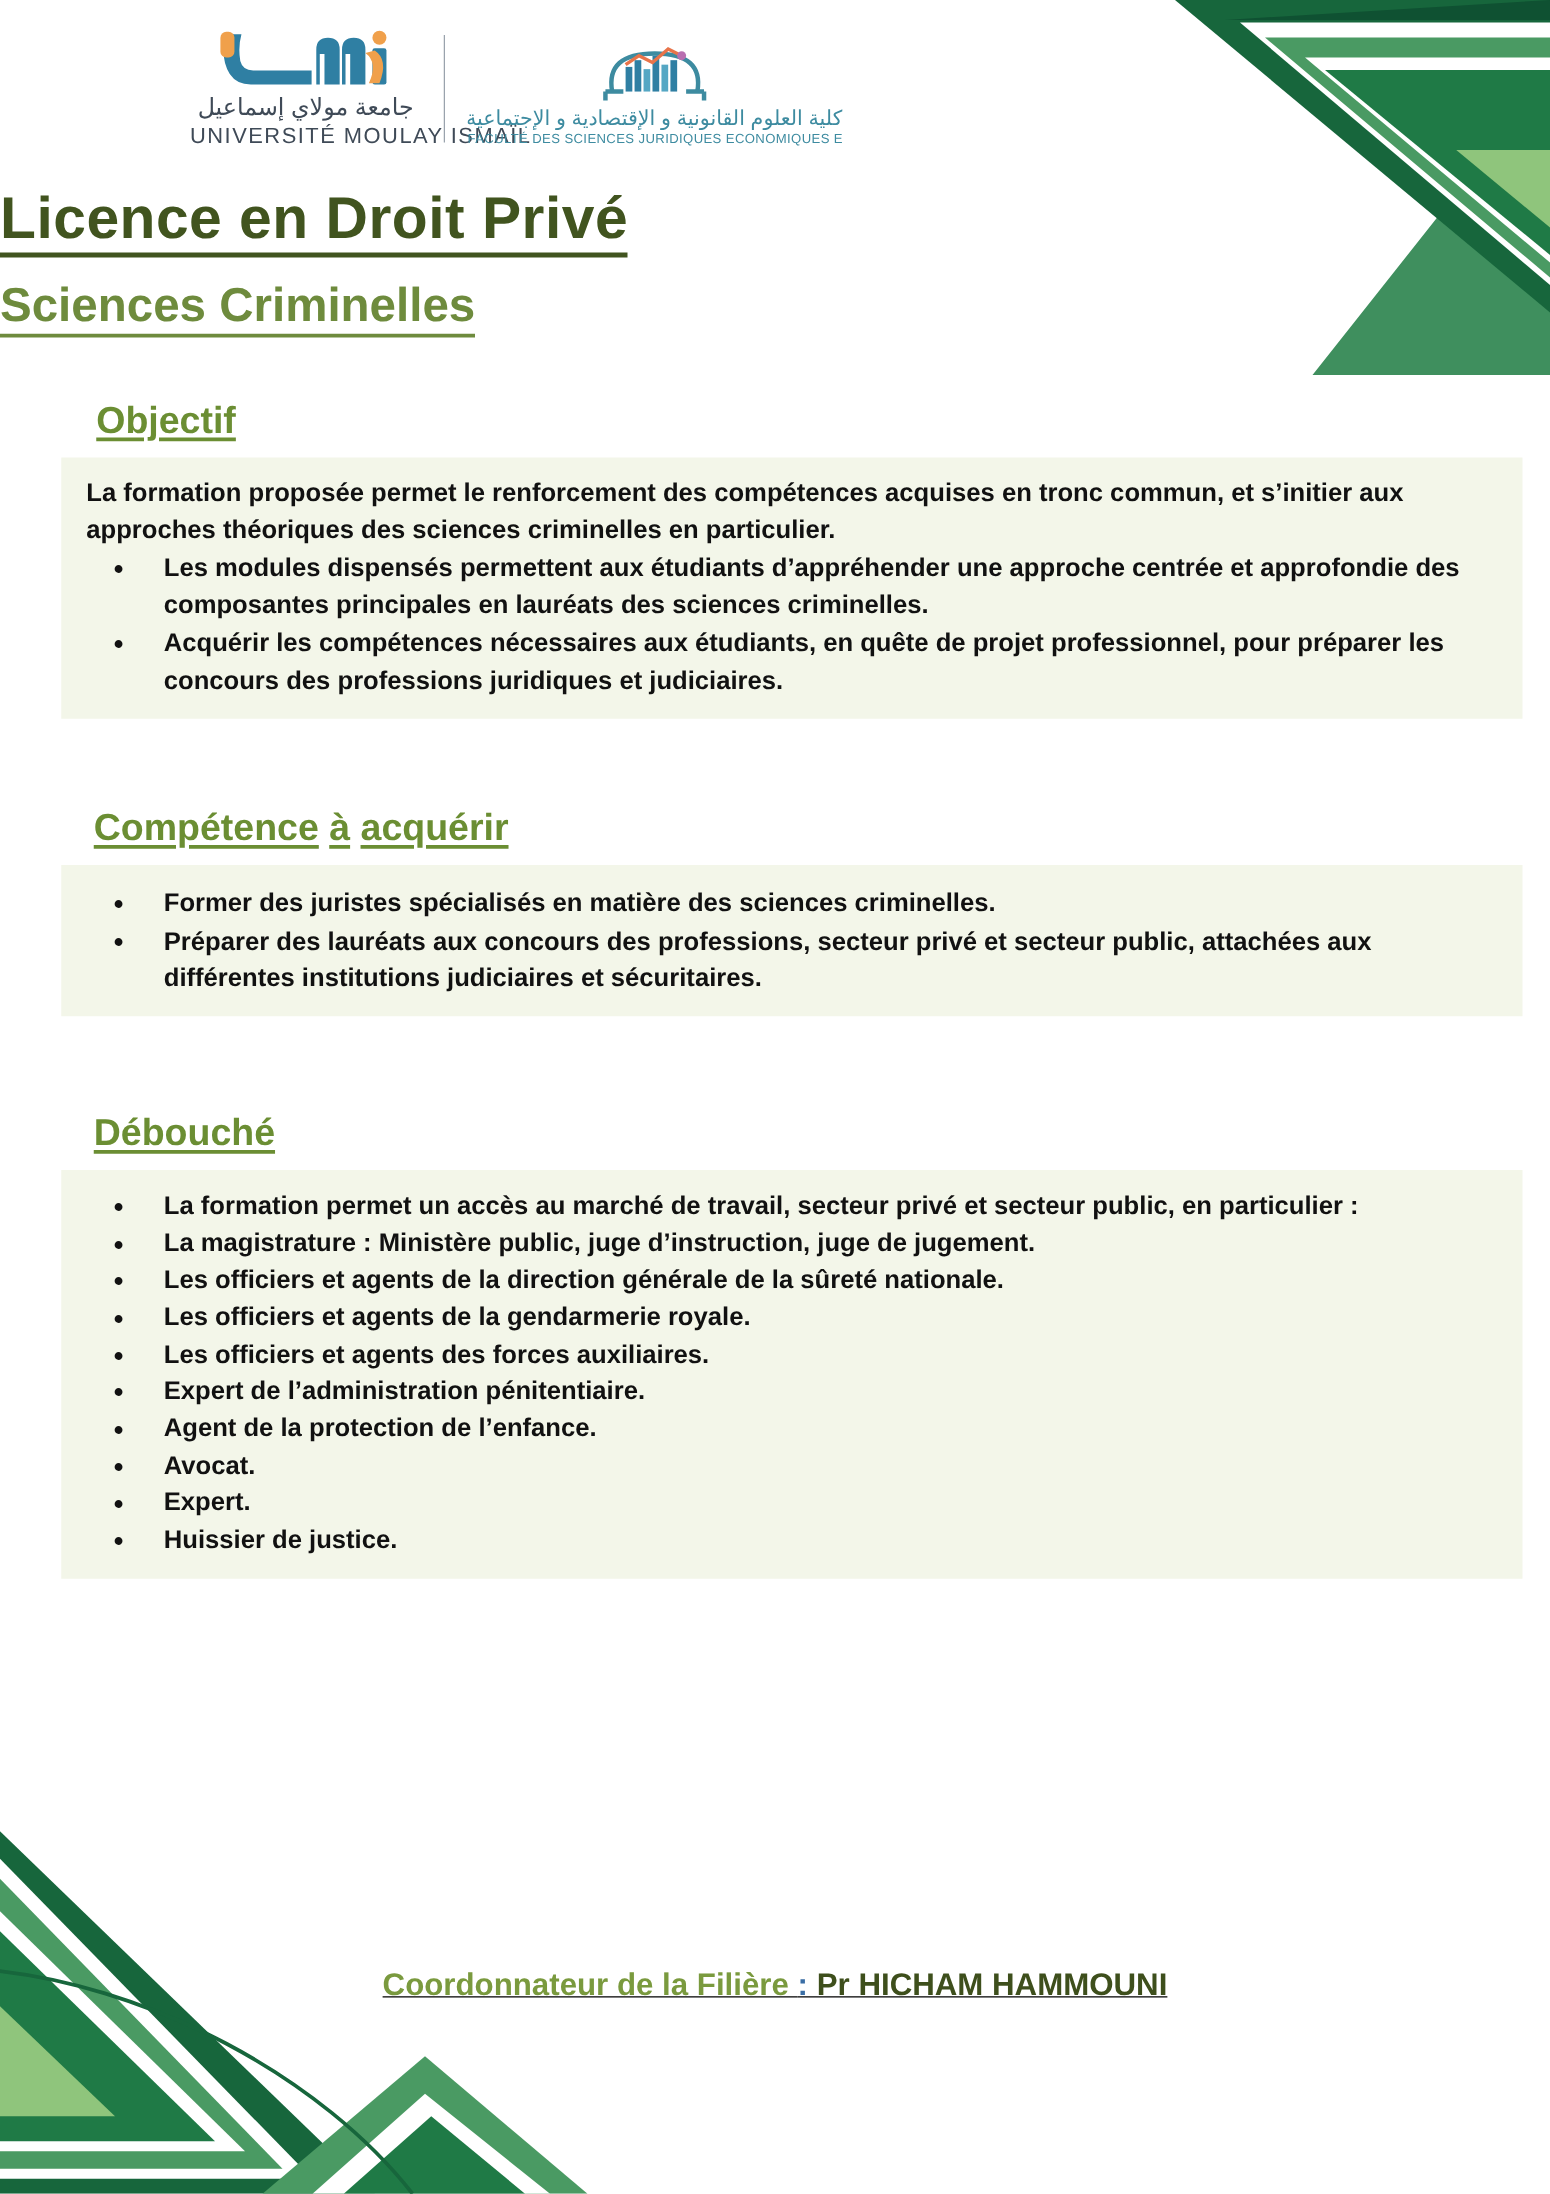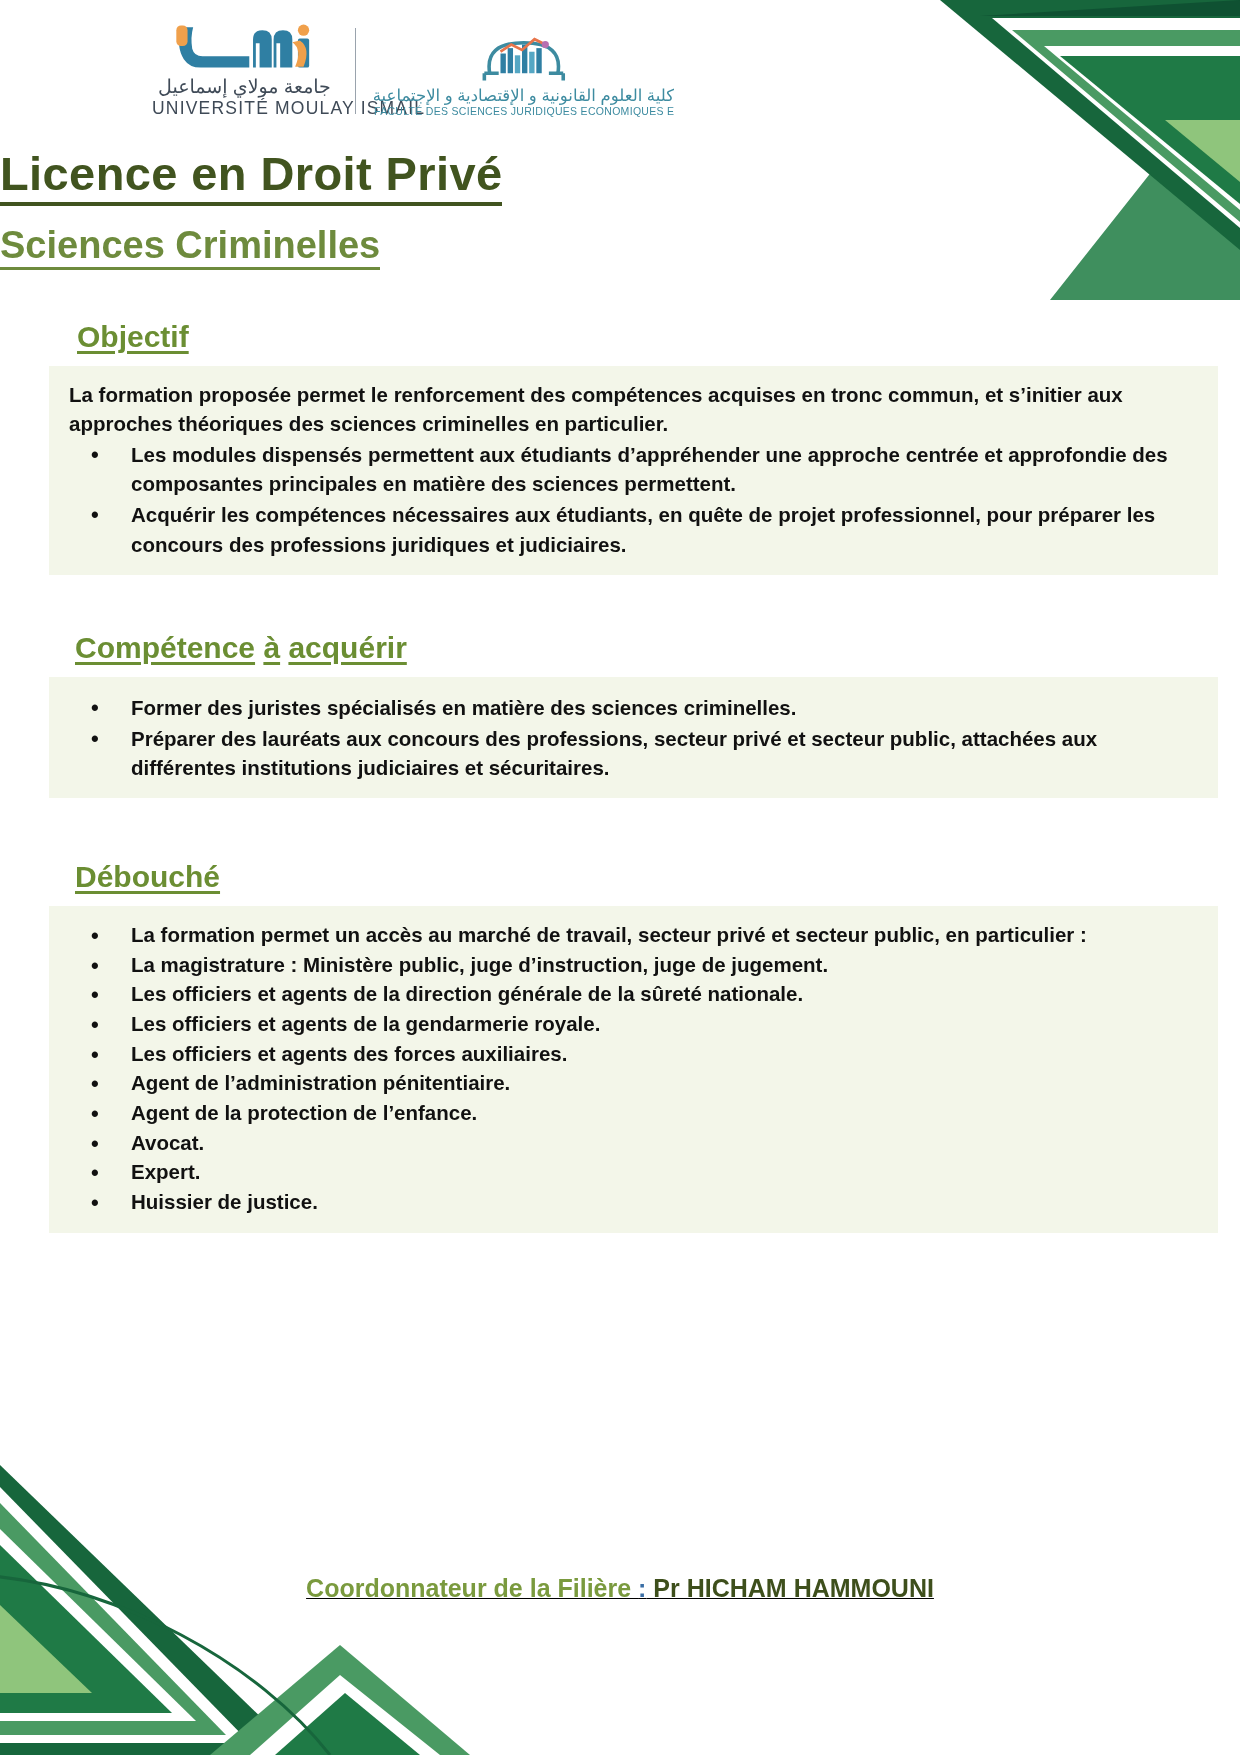--- a/index.html
+++ b/index.html
@@ -63,21 +63,21 @@
   .section-head {
     font-size:30px; font-weight:bold; color:#6b8e33;
     margin:0 0 12px 52px; display:inline-block;
   }
   .section-head.indent1 { margin-left:50px; }
   .section-head.indent2 { margin-left:48px; }
   .section-head .w { text-decoration:underline; text-decoration-thickness:2.5px; text-underline-offset:4px; }
 
   .panel {
     background:#f3f6e9;
-    margin:0 22px 0 22px;
+    margin:0 22px 15px 22px;
     padding:14px 30px 16px 20px;
   }
   .panel p.lead {
     font-size:20.5px; font-weight:bold; color:#111;
     line-height:1.42; margin-bottom:2px;
   }
   .panel ul { list-style:none; }
   .panel ul li {
     position:relative; font-size:20.5px; font-weight:bold; color:#111;
     line-height:1.42; padding-left:62px; margin-top:2px;
@@ -173,21 +173,21 @@
   <div id="page-subtitle">Sciences Criminelles</div>
 </div>
 
 <div class="content">
 
   
   <div class="section-head indent1"><span class="w">Objectif</span></div>
   <div class="panel">
     <p class="lead">La formation proposée permet le renforcement des compétences acquises en tronc commun, et s’initier aux approches théoriques des sciences criminelles en particulier.</p>
     <ul>
-      <li>Les modules dispensés permettent aux étudiants d’appréhender une approche centrée et approfondie des composantes principales en matière des sciences permettent.</li>
+      <li>Les modules dispensés permettent aux étudiants d’appréhender une approche centrée et approfondie des composantes principales en lauréats des sciences criminelles.</li>
       <li>Acquérir les compétences nécessaires aux étudiants, en quête de projet professionnel, pour préparer les concours des professions juridiques et judiciaires.</li>
     </ul>
   </div>
 
   <div class="gap-a"></div>
 
   
   <div class="section-head indent2">
     <span class="w">Compétence</span>
     <span class="w">à</span>
@@ -204,21 +204,21 @@
 
   
   <div class="section-head indent2"><span class="w">Débouché</span></div>
   <div class="panel dense">
     <ul>
       <li>La formation permet un accès au marché de travail, secteur privé et secteur public, en particulier :</li>
       <li>La magistrature : Ministère public, juge d’instruction, juge de jugement.</li>
       <li>Les officiers et agents de la direction générale de la sûreté nationale.</li>
       <li>Les officiers et agents de la gendarmerie royale.</li>
       <li>Les officiers et agents des forces auxiliaires.</li>
-      <li>Agent de l’administration pénitentiaire.</li>
+      <li>Expert de l’administration pénitentiaire.</li>
       <li>Agent de la protection de l’enfance.</li>
       <li>Avocat.</li>
       <li>Expert.</li>
       <li>Huissier de justice.</li>
     </ul>
   </div>
 </div>
 
 <div class="footer">
   <span class="role">Coordonnateur de la Filière </span><span class="colon">:</span><span class="name"> Pr HICHAM HAMMOUNI</span>

